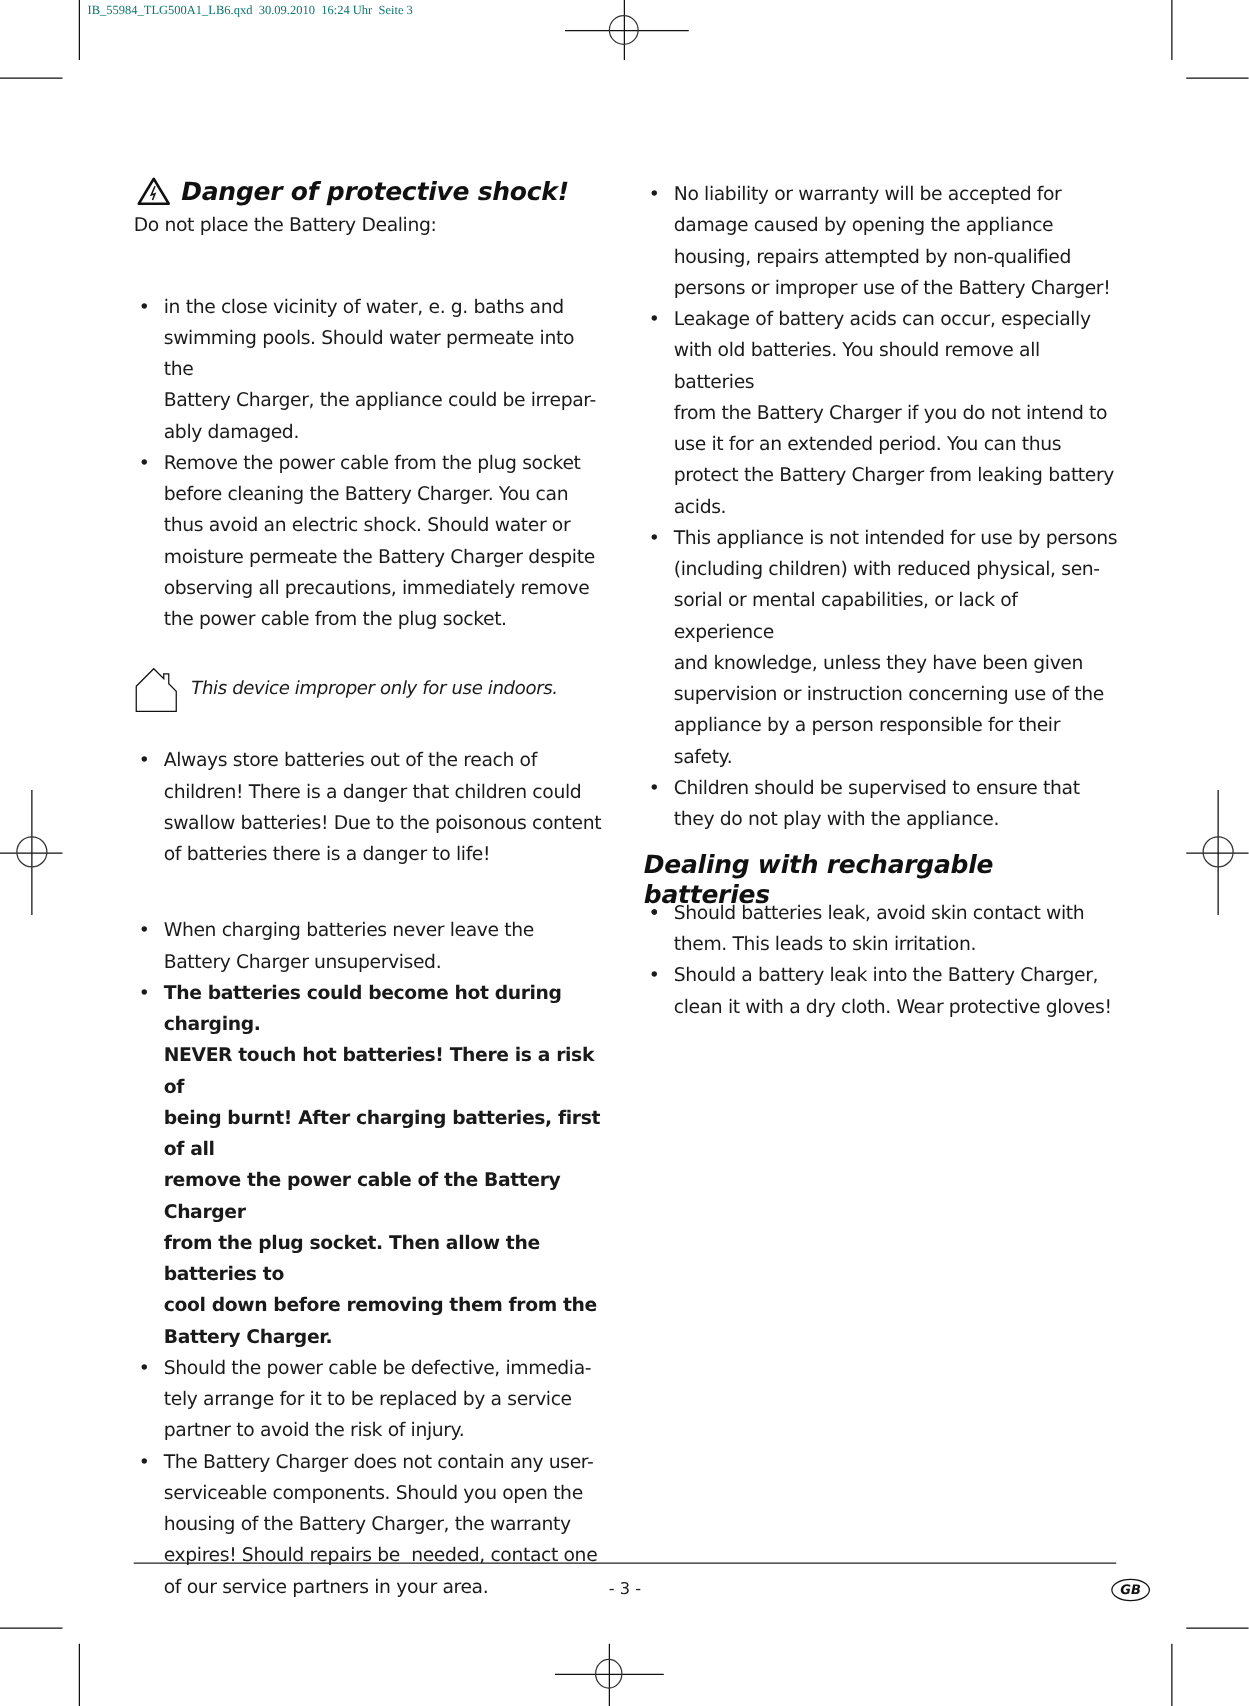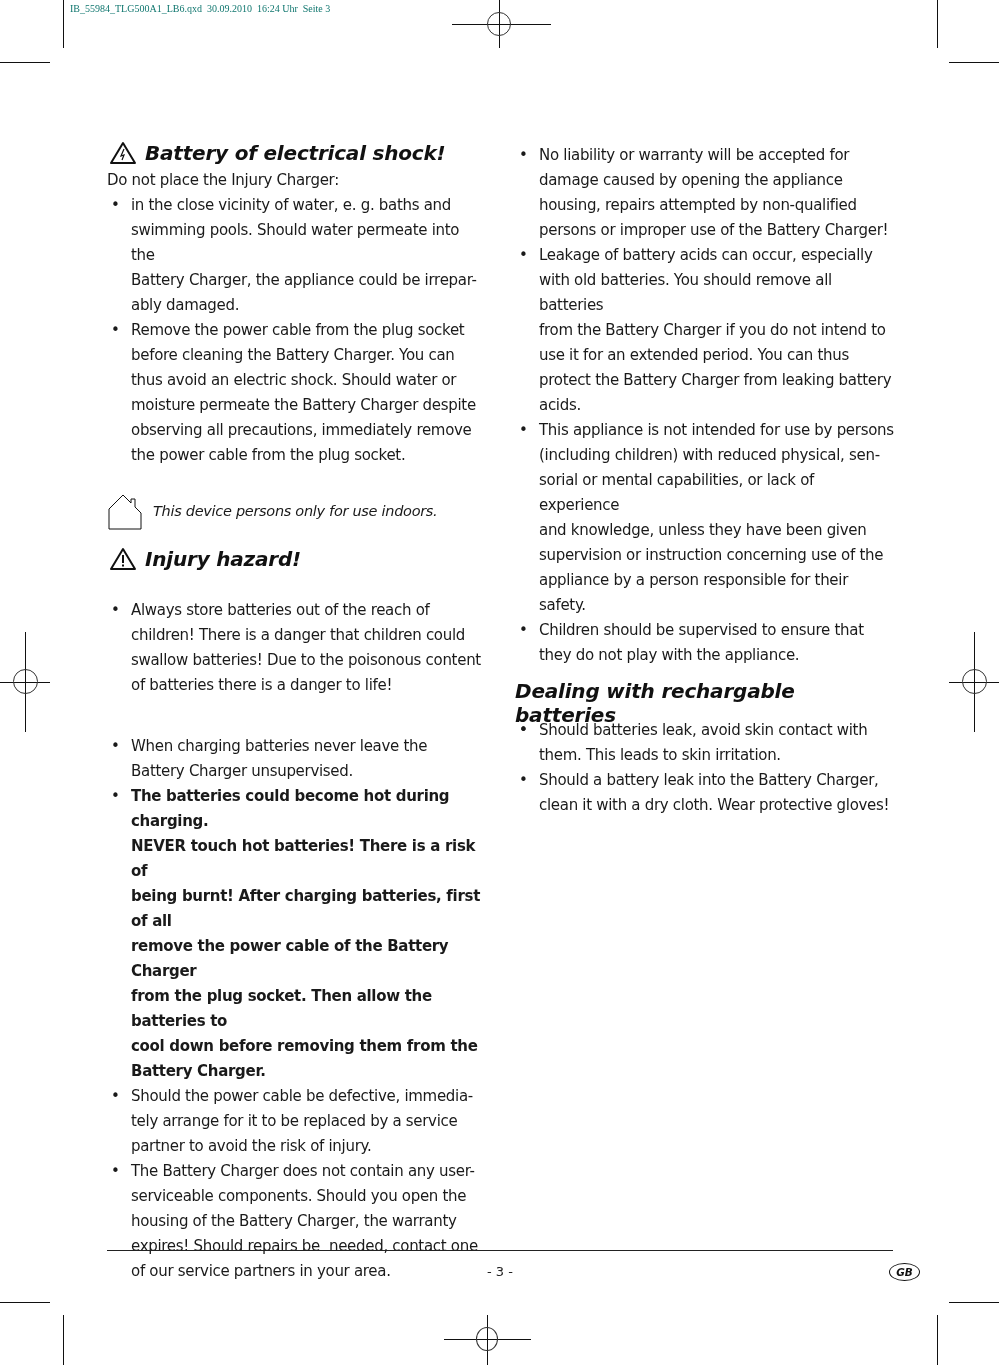--- a/index.html
+++ b/index.html
@@ -73,49 +73,41 @@
   <div class="mark" style="left:444px;top:1339px;width:87px;height:1px;"></div>
   <div class="reg-circle" style="left:476px;top:1327px;width:22px;height:24px;"></div>
 </div>
 
 <div class="col col-left">
   <div class="h">
     <svg class="warn" viewBox="0 0 28 24">
       <path d="M14 2 L26 22 L2 22 Z" fill="none" stroke="#111" stroke-width="2" stroke-linejoin="round"></path>
       <path d="M15 8 L12 15 L15 14 L13 19" fill="none" stroke="#111" stroke-width="1.2"></path>
     </svg>
-    <span>Battery of electrical shock!</span>
+    <span>Danger of protective shock!</span>
   </div>
-  <div class="p">Do not place the Injury Charger:</div>
+  <div class="p">Do not place the Battery Dealing:</div>
   <ul class="bul">
     <li>
         <span class="dot">•</span>
-        <span style="display:block;">in the close vicinity of water, e. g. baths and<br>swimming pools. Should water permeate into the<br>Battery Charger, the appliance could be irrepar-<br>ably damaged.</span>
+        <span style="display:block;margin-top:40px;">in the close vicinity of water, e. g. baths and<br>swimming pools. Should water permeate into the<br>Battery Charger, the appliance could be irrepar-<br>ably damaged.</span>
       </li>
     <li>
         <span class="dot">•</span>
         <span style="display:block;">Remove the power cable from the plug socket<br>before cleaning the Battery Charger. You can<br>thus avoid an electric shock. Should water or<br>moisture permeate the Battery Charger despite<br>observing all precautions, immediately remove<br>the power cable from the plug socket.</span>
       </li>
   </ul>
 
   <div class="indoor">
     <svg viewBox="0 0 36 40">
       <path d="M2 18 L16 4 L24 12 L24 8 L28 8 L28 16 L34 22 L34 38 L2 38 Z" fill="none" stroke="#111" stroke-width="1"></path>
     </svg>
-    <span>This device persons only for use indoors.</span>
+    <span>This device improper only for use indoors.</span>
   </div>
 
-  <div class="h">
-    <svg class="warn" viewBox="0 0 28 24">
-      <path d="M14 2 L26 22 L2 22 Z" fill="none" stroke="#111" stroke-width="2" stroke-linejoin="round"></path>
-      <rect x="13" y="8" width="2" height="8" fill="#111"></rect>
-      <rect x="13" y="17.5" width="2" height="2" fill="#111"></rect>
-    </svg>
-    <span>Injury hazard!</span>
-  </div>
   <ul class="bul">
     <li>
         <span class="dot">•</span>
         <span style="display:block;margin-top:24px;">Always store batteries out of the reach of<br>children! There is a danger that children could<br>swallow batteries! Due to the poisonous content<br>of batteries there is a danger to life!</span>
       </li>
     <li>
         <span class="dot">•</span>
         <span style="display:block;margin-top:36px;">When charging batteries never leave the<br>Battery Charger unsupervised.</span>
       </li>
     <li>

